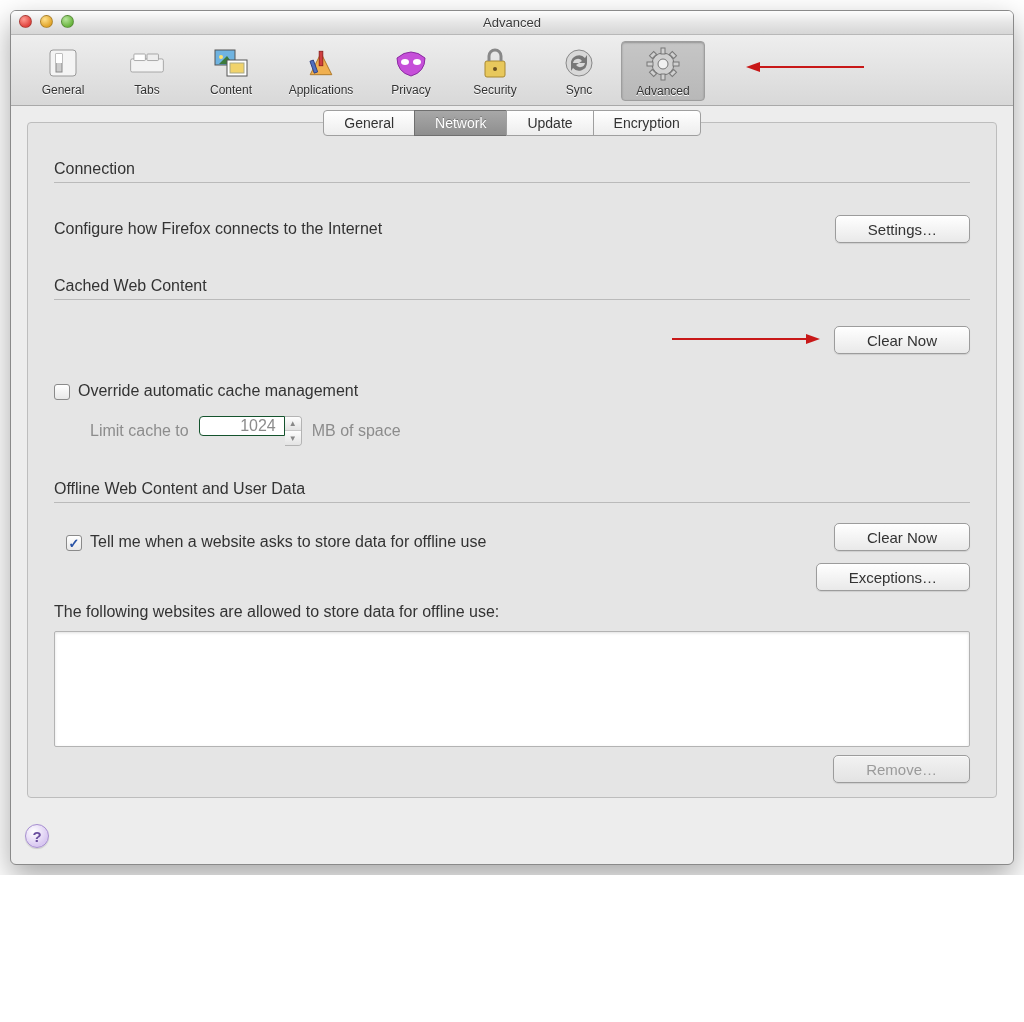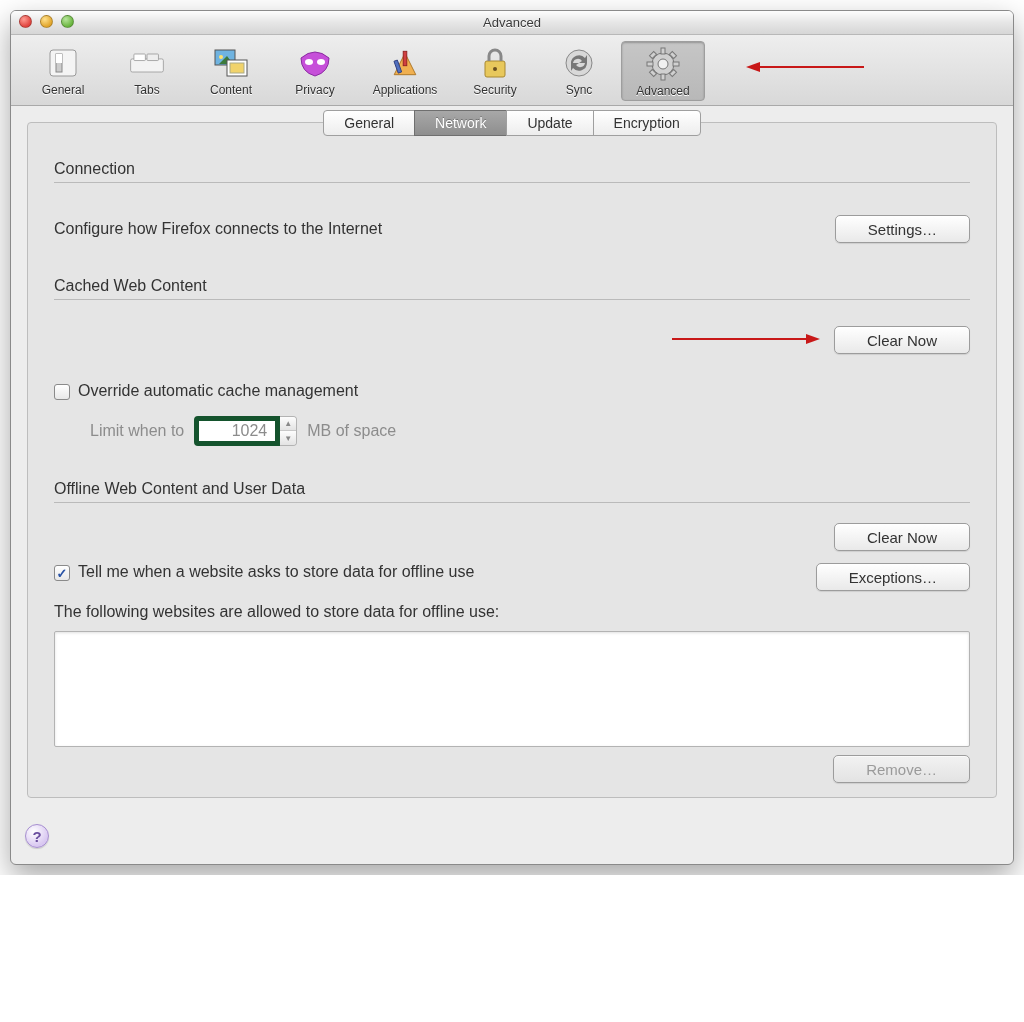--- a/index.html
+++ b/index.html
@@ -182,22 +182,22 @@
     gap: 10px;
     margin: 16px 0 0 36px;
     font-size: 16px;
     color: #8c8c8c;
   }
   .stepper {
     display: flex;
   }
   .num-input {
     width: 86px;
-    height: 30px;
-    border: 5px solid #14532d;
+    height: 20px;
+    border: 1px solid #14532d;
     border-radius: 4px 0 0 4px;
     text-align: right;
     padding: 0 8px;
     font-size: 16px;
     color: #8c8c8c;
     background: #fff;
   }
   .stepper-buttons {
     display: flex;
     flex-direction: column;
@@ -222,21 +222,21 @@
     align-items: flex-end;
   }
   .offline-row {
     display: flex;
     justify-content: space-between;
     align-items: flex-start;
     margin-top: 20px;
   }
   .offline-left {
     display: flex;
-    flex-direction: column;
+    flex-direction: row;
     gap: 12px;
   }
   .list-box {
     margin-top: 10px;
     height: 116px;
     background: #fff;
     border: 1px solid #b3b3b3;
     border-radius: 2px;
     box-shadow: inset 0 1px 3px rgba(0,0,0,0.12);
   }
@@ -302,39 +302,39 @@
         <svg width="36" height="30" viewBox="0 0 36 30">
             <rect x="2" y="2" width="20" height="15" fill="#6fb3e0" stroke="#555"></rect>
             <circle cx="8" cy="9" r="2" fill="#ffe26b"></circle>
             <polygon points="6,16 14,8 20,16" fill="#3c7b3c"></polygon>
             <rect x="14" y="12" width="20" height="16" fill="#fff" stroke="#555"></rect>
             <rect x="17" y="15" width="14" height="10" fill="#f1d36b" stroke="#aa8"></rect>
           </svg>
       </span>
       <span class="tool-label">Content</span>
     </div>
+    <div class="tool-item applications">
+      <span class="tool-icon">
+        <svg width="40" height="34" viewBox="0 0 40 34">
+            <polygon points="8,30 32,30 20,6" fill="#f0b050" stroke="#a87020"></polygon>
+            <rect x="18" y="4" width="4" height="16" fill="#d04040" stroke="#902020"></rect>
+            <rect x="10" y="14" width="4" height="14" fill="#5070c0" stroke="#304080" transform="rotate(-20 12 21)"></rect>
+          </svg>
+      </span>
+      <span class="tool-label">Applications</span>
+    </div>
     <div class="tool-item">
       <span class="tool-icon">
         <svg width="36" height="30" viewBox="0 0 36 30">
             <path d="M4 10 Q18 -2 32 10 Q32 24 18 28 Q4 24 4 10 Z" fill="#c64fd9" stroke="#8a2ca0"></path>
             <ellipse cx="12" cy="14" rx="4" ry="3" fill="#fff"></ellipse>
             <ellipse cx="24" cy="14" rx="4" ry="3" fill="#fff"></ellipse>
           </svg>
       </span>
       <span class="tool-label">Privacy</span>
-    </div>
-    <div class="tool-item applications">
-      <span class="tool-icon">
-        <svg width="40" height="34" viewBox="0 0 40 34">
-            <polygon points="8,30 32,30 20,6" fill="#f0b050" stroke="#a87020"></polygon>
-            <rect x="18" y="4" width="4" height="16" fill="#d04040" stroke="#902020"></rect>
-            <rect x="10" y="14" width="4" height="14" fill="#5070c0" stroke="#304080" transform="rotate(-20 12 21)"></rect>
-          </svg>
-      </span>
-      <span class="tool-label">Applications</span>
     </div>
     <div class="tool-item">
       <span class="tool-icon">
         <svg width="30" height="32" viewBox="0 0 30 32">
             <rect x="5" y="14" width="20" height="16" rx="2" fill="#e8c85c" stroke="#a88830"></rect>
             <path d="M9 14 V9 a6 6 0 0 1 12 0 V14" fill="none" stroke="#888" stroke-width="3"></path>
             <circle cx="15" cy="22" r="2" fill="#6a5020"></circle>
           </svg>
       </span>
       <span class="tool-label">Security</span>
@@ -409,21 +409,21 @@
             <button class="btn">Clear Now</button>
           </div>
         </div>
 
         <div class="checkbox-row">
           <span class="checkbox"></span>
           <span>Override automatic cache management</span>
         </div>
 
         <div class="limit-row">
-          <span>Limit when to</span>
+          <span>Limit cache to</span>
           <div class="stepper">
             <input class="num-input" disabled="" value="1024" style="">
             <div class="stepper-buttons">
               <div class="stepper-btn">▲</div>
               <div class="stepper-btn">▼</div>
             </div>
           </div>
           <span>MB of space</span>
         </div>
       </div>

